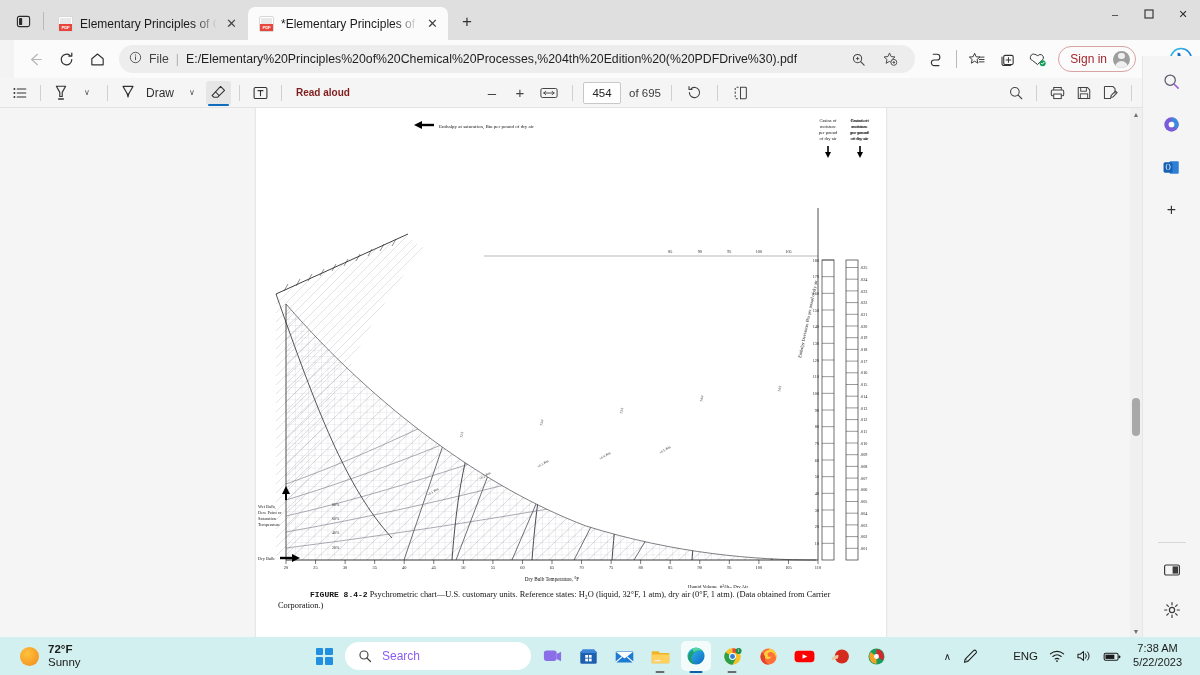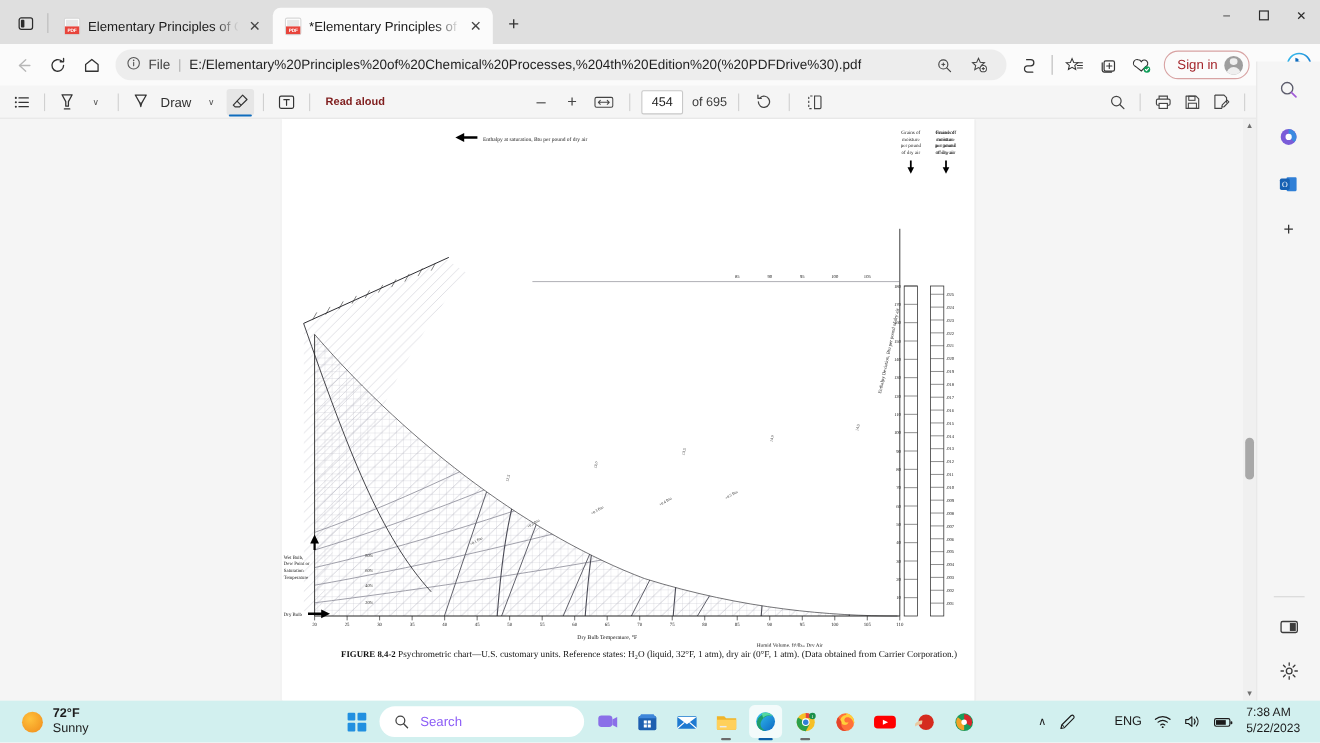--- a/index.html
+++ b/index.html
@@ -55,21 +55,21 @@
             font-weight: 300; border-radius: 4px; }
   .wincontrols { position: absolute; right: 0; top: 0; display: flex; }
   .wincontrols div {
     width: 34px; height: 28px; display: flex; align-items: center; justify-content: center;
     font-size: 11px; color: #2b2b2b;
   }
 
   
   .navbar {
     height: 38px; background: #fbfbfb; display: flex; align-items: center;
-    padding: 0 6px; gap: 1px;
+    padding: 0 6px; gap: 1px; margin-left: 14px;
   }
   .navicon {
     width: 30px; height: 30px; border-radius: 4px; flex: none;
     display: flex; align-items: center; justify-content: center; color: #333;
   }
   .navicon.dim { color: #b7b7b7; }
   .omnibox {
     flex: 1; height: 28px; background: #ededed; border-radius: 14px;
     display: flex; align-items: center; padding: 0 10px; gap: 7px;
     font-size: 12.3px; color: #1f1f1f; margin: 0 6px; min-width: 0;
@@ -181,28 +181,28 @@
            justify-content:center; position: relative; }
   .tbapp.open::after {
     content:""; position:absolute; bottom: -2px; left: 50%; transform: translateX(-50%);
     width: 9px; height: 2.5px; border-radius: 2px; background: #6b6b6b;
   }
   .tbapp.active { background: rgba(255,255,255,0.72); }
   .tbapp.active::after { background: #0d5fa8; width: 13px; }
   .tray { margin-left: auto; display: flex; align-items: center; gap: 11px; padding-right: 10px; }
   .tray-ico { color: #1b1b1b; display: flex; align-items: center; }
   .lang { font-size: 11.5px; color: #1b1b1b; margin-left: 24px; }
-  .clock { font-size: 11px; color: #1b1b1b; text-align: left; line-height: 1.25; }
+  .clock { font-size: 11px; color: #1b1b1b; text-align: center; line-height: 1.25; }
 
   
   .figcaption {
     position: absolute; left: 22px; right: 14px; top: 482px;
     font-family: "Liberation Serif", serif; font-size: 8.4px; color: #111; line-height: 1.3;
   }
-  .figcaption b { font-family: Liberation Serif, serif; font-size: 8px; padding-left: 32px; }
+  .figcaption b { font-family: Liberation Mono, monospace; font-size: 8px; padding-left: 32px; }
   .chart-wrap { position: absolute; left: 0; top: 0; width: 630px; height: 480px; }
   text { font-family: "Liberation Serif", serif; }
 </style>
 </head>
 <body>
 
 <div class="tabstrip">
   <div class="tabstrip-left-btn">
     <svg width="15" height="15" viewBox="0 0 16 16">
         <rect x="1.5" y="2.5" width="13" height="11" rx="2" fill="none" stroke="#2b2b2b" stroke-width="1.2"></rect>

